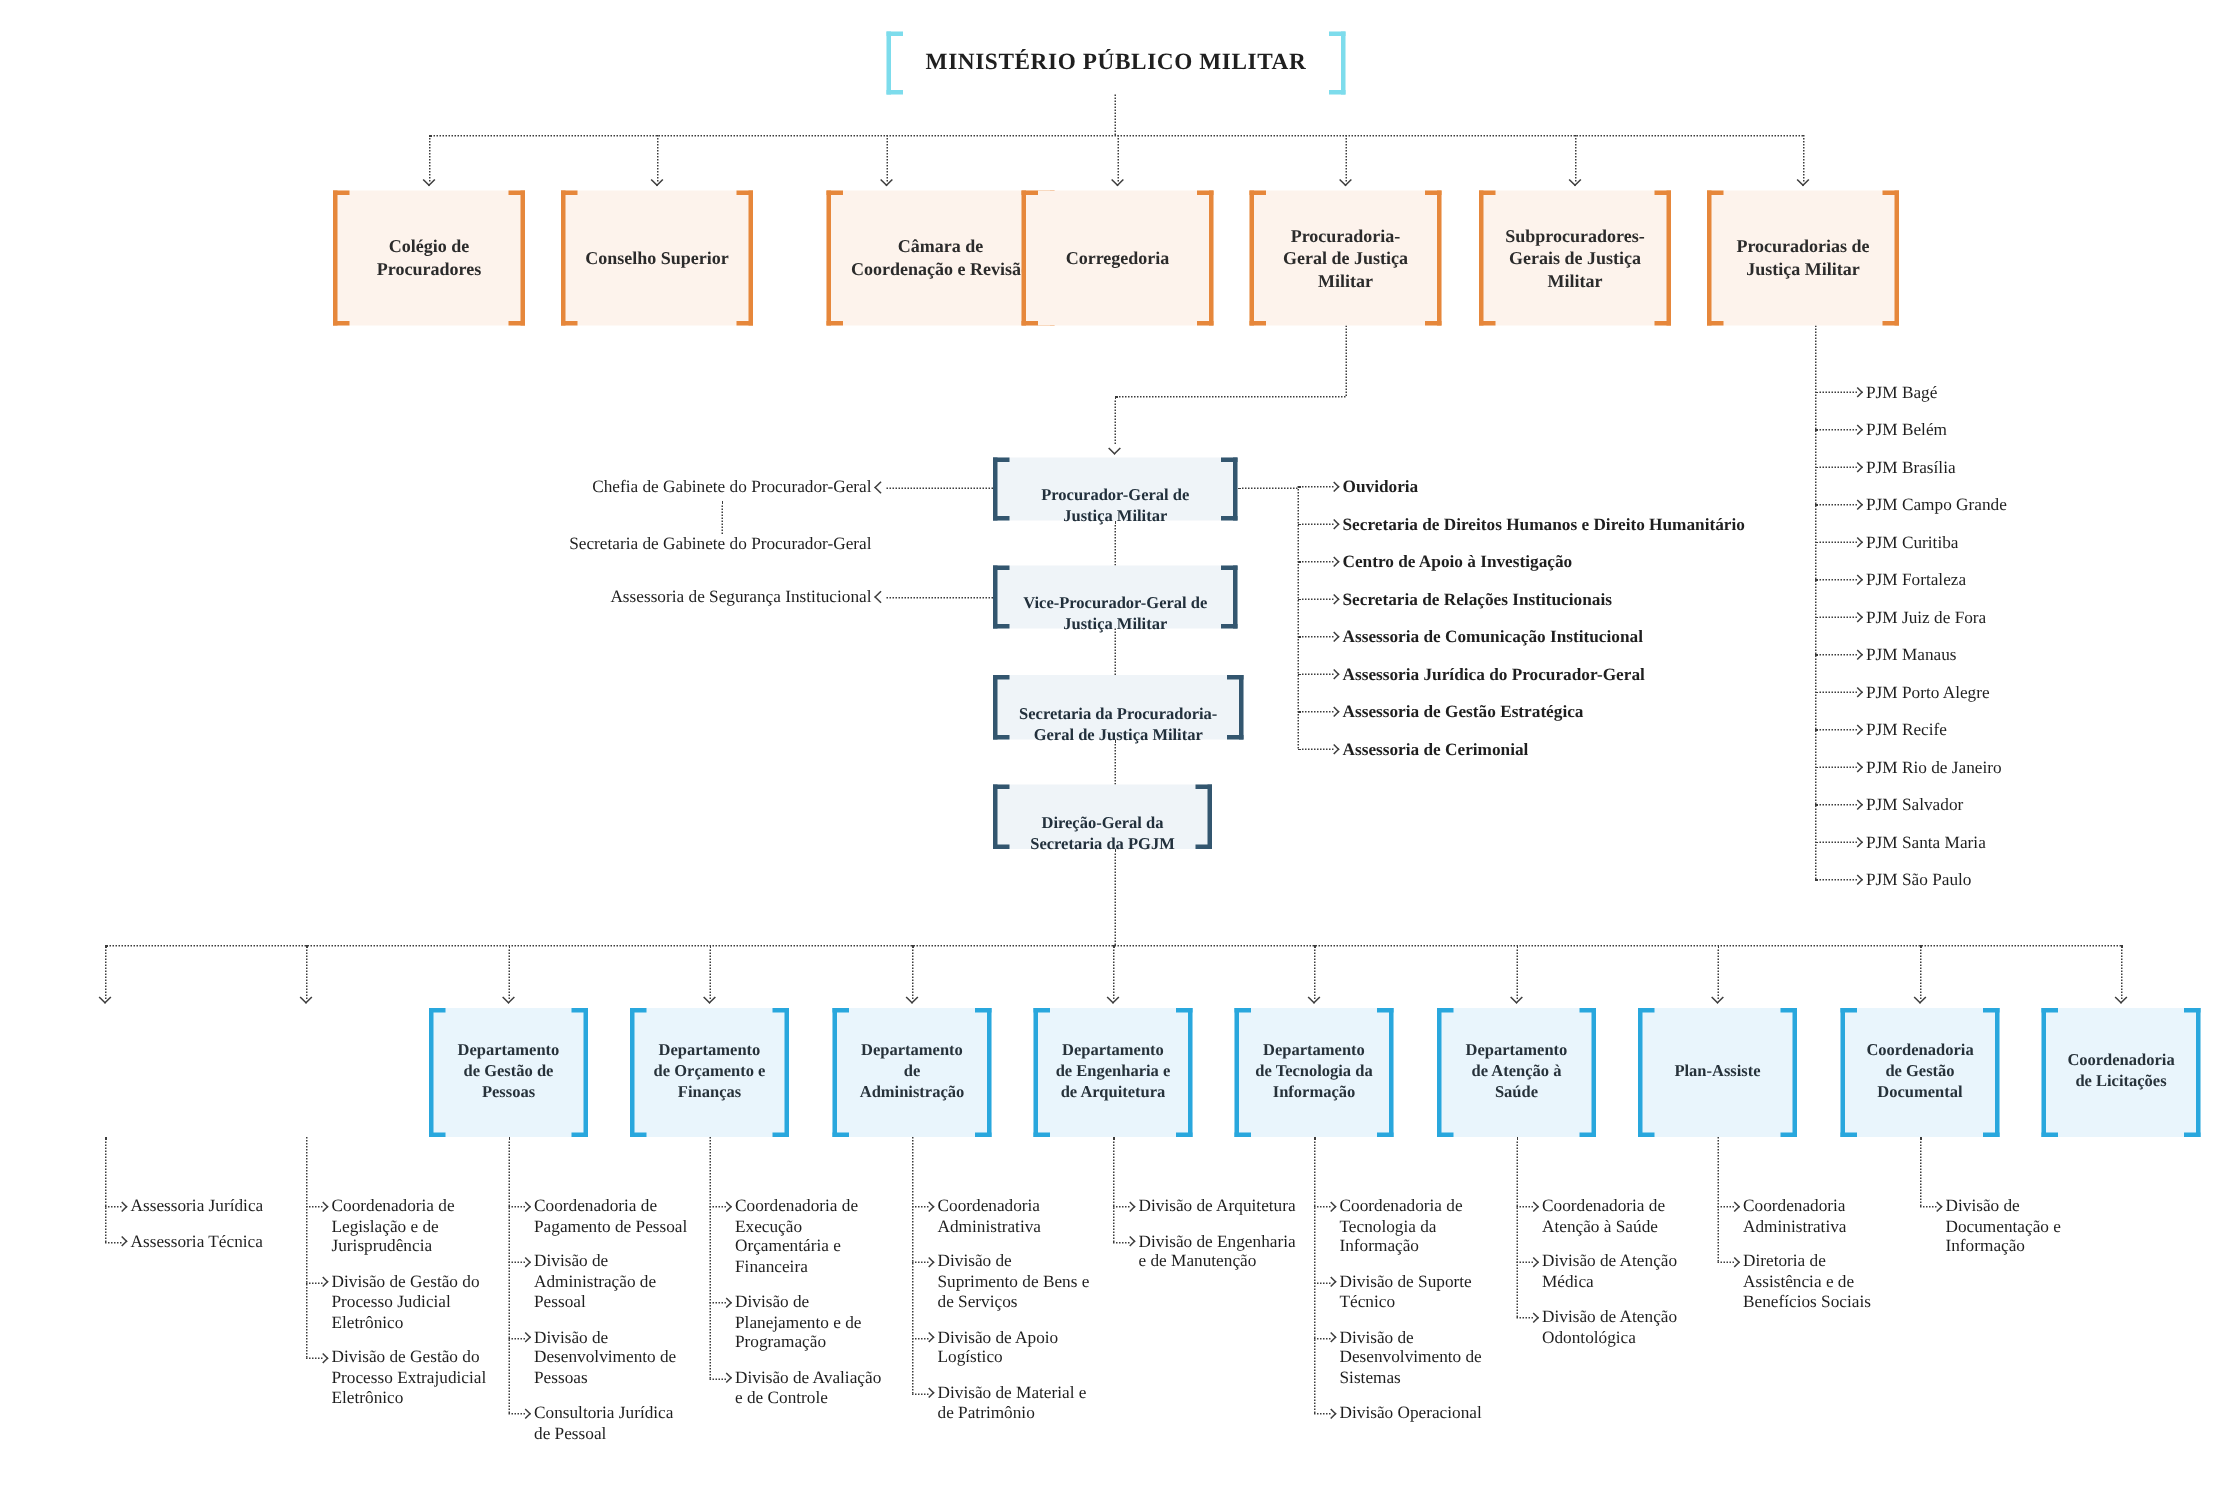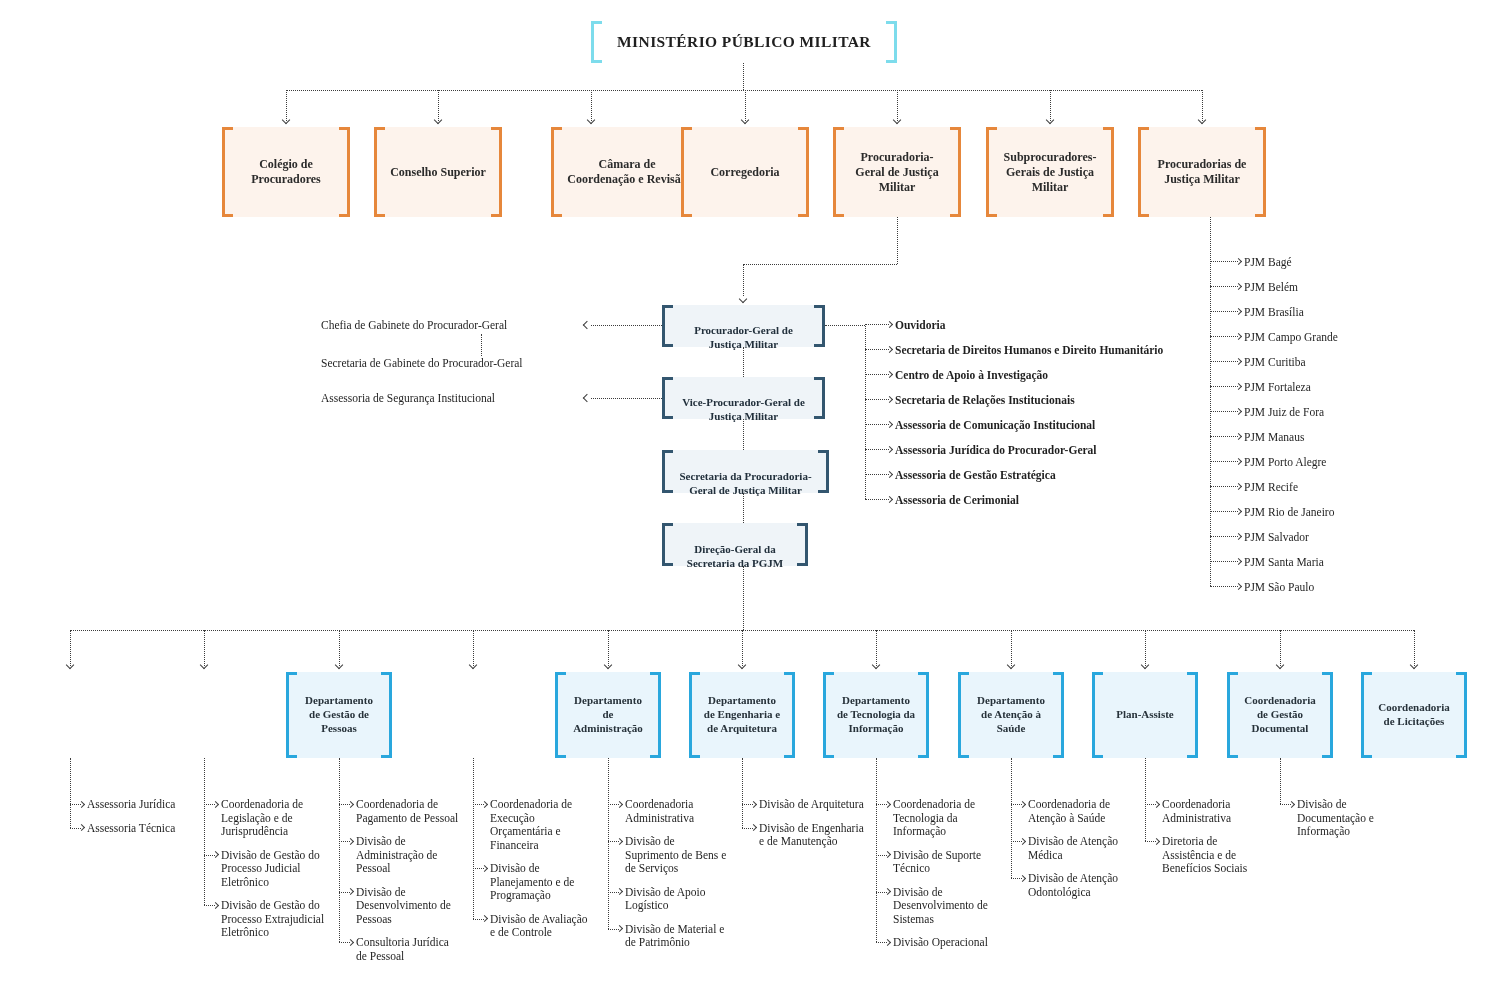--- a/index.html
+++ b/index.html
@@ -39,21 +39,21 @@
   .sublist.single .li{margin-bottom:11px;line-height:14px;white-space:nowrap;}
   .sublist.med-stub .li{padding-left:30px;font-weight:bold;}
   .sublist.med-stub .li .li-stub{width:24px;}
   .sublist.med-stub .li .li-arrow{left:22px;}
   .sublist.wide-stub .li{padding-left:34px;}
   .sublist.wide-stub .li .li-stub{width:28px;}
   .sublist.wide-stub .li .li-arrow{left:26px;}
   #pjm-list{padding-top:38px;}
   
   .side-label{position:absolute;font-size:11.5px;line-height:14px;white-space:nowrap;}
-  .right-align{}
+  .right-align{text-align:right;}
 </style>
 </head>
 <body>
 
 <div id="canvas">
 
   <div class="bbox lv1" style="left:591px;top:21px;width:306px;height:42px">
     <span class="lbl">MINISTÉRIO PÚBLICO MILITAR</span>
   </div>
 
@@ -182,20 +182,23 @@
     </div>
     <div class="sublist from-top" style="left:339px;top:758px;width:122px;padding-top:40px">
       <span class="vline" style="top: 0px; height: 184px;"></span>
       <div class="li"><span class="li-stub"></span><span class="li-arrow"></span><span class="li-label">Coordenadoria de Pagamento de Pessoal</span></div>
       <div class="li"><span class="li-stub"></span><span class="li-arrow"></span><span class="li-label">Divisão de Administração de Pessoal</span></div>
       <div class="li"><span class="li-stub"></span><span class="li-arrow"></span><span class="li-label">Divisão de Desenvolvimento de Pessoas</span></div>
       <div class="li"><span class="li-stub"></span><span class="li-arrow"></span><span class="li-label">Consultoria Jurídica de Pessoal</span></div>
     </div>
     <div class="dot-v" style="left:473px;top:630px;height:36px"></div>
     <span class="arr arr-down" style="left:470px;top:662px"></span>
+    <div class="bbox lv4" style="left:420px;top:672px;width:106px;height:86px">
+      <span class="lbl">Departamento de Orçamento e Finanças</span>
+    </div>
     <div class="sublist from-top" style="left:473px;top:758px;width:122px;padding-top:40px">
       <span class="vline" style="top: 0px; height: 161px;"></span>
       <div class="li"><span class="li-stub"></span><span class="li-arrow"></span><span class="li-label">Coordenadoria de Execução Orçamentária e Financeira</span></div>
       <div class="li"><span class="li-stub"></span><span class="li-arrow"></span><span class="li-label">Divisão de Planejamento e de Programação</span></div>
       <div class="li"><span class="li-stub"></span><span class="li-arrow"></span><span class="li-label">Divisão de Avaliação e de Controle</span></div>
     </div>
     <div class="dot-v" style="left:608px;top:630px;height:36px"></div>
     <span class="arr arr-down" style="left:605px;top:662px"></span>
     <div class="bbox lv4" style="left:555px;top:672px;width:106px;height:86px">
       <span class="lbl">Departamento de Administração</span>

